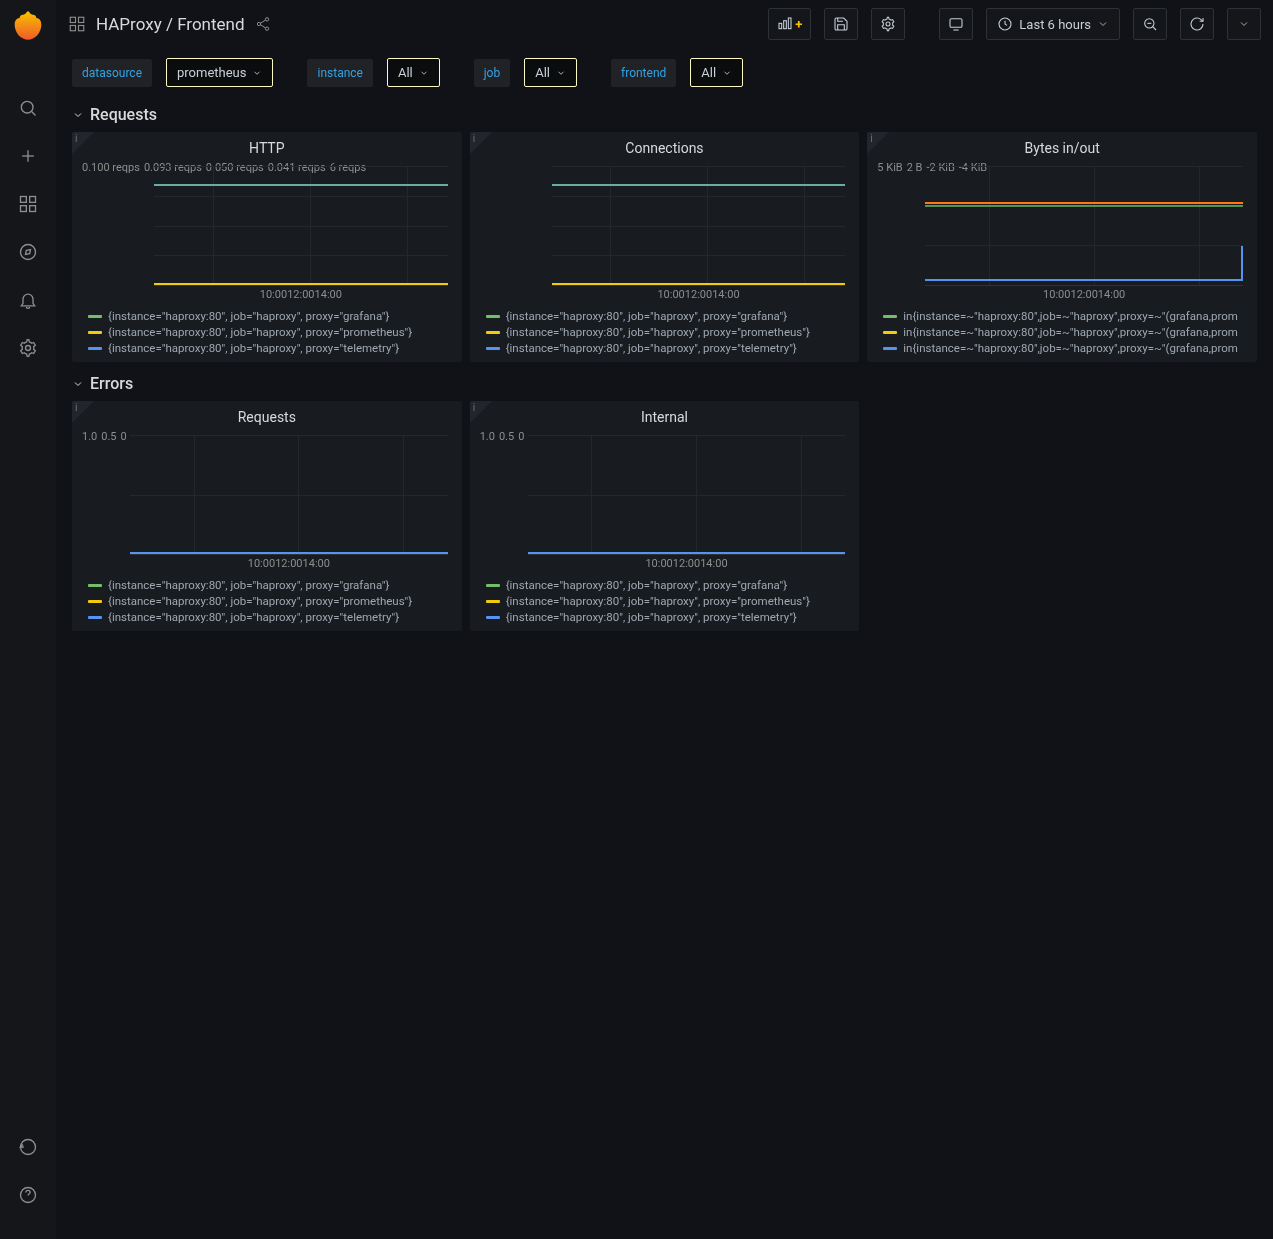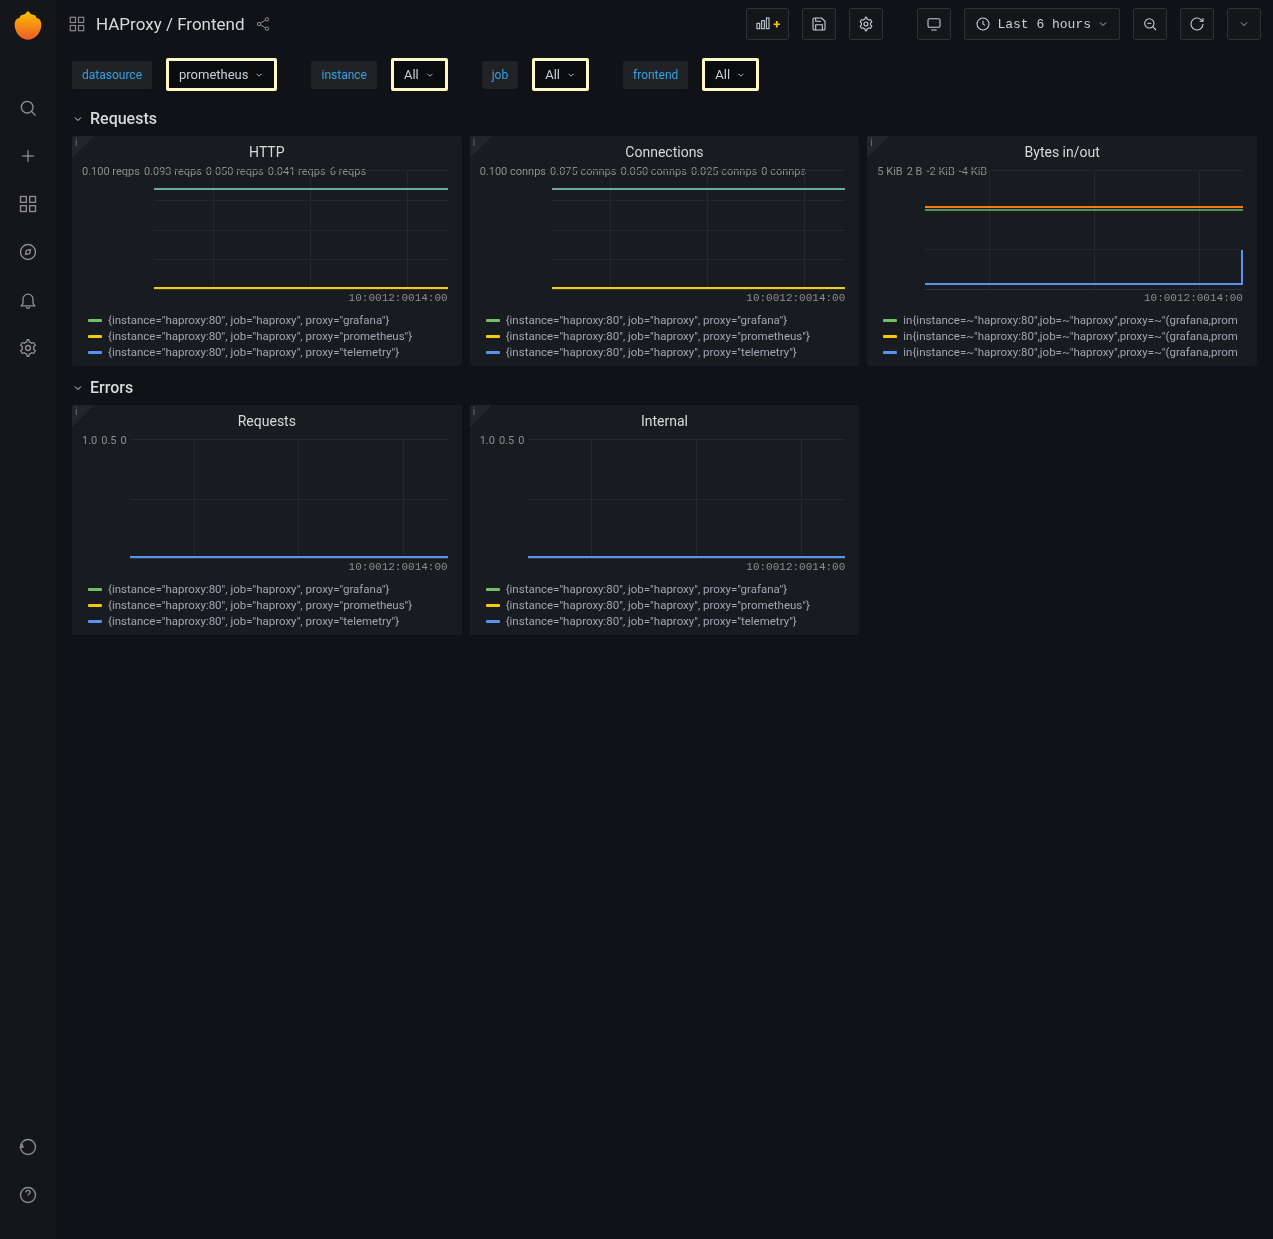--- a/index.html
+++ b/index.html
@@ -66,39 +66,39 @@
     background: #141619;
     border: 1px solid #2c3235;
     border-radius: 2px;
     display: flex; align-items: center; justify-content: center;
     color: #c7d0d9;
     cursor: pointer;
     gap: 6px;
     font-size: 13px;
   }
   .tbtn svg { width: 16px; height: 16px; stroke: currentColor; fill: none; stroke-width: 1.6; }
-  .timerange { padding: 12px 10px; font-family: Liberation Mono, monospace; }
+  .timerange { padding: 12px 10px; }
   
   .varbar {
     display: flex;
     align-items: center;
     gap: 14px;
     padding: 10px 16px 12px;
   }
   .var-label {
     background: #202226;
     color: #33a2e5;
     font-size: 12px;
     padding: 7px 10px;
     border-radius: 2px;
     cursor: pointer;
   }
   .var-select {
     background: #0b0c0e;
-    border: 3px solid #fef9c3;
+    border: 1px solid #fef9c3;
     color: #c7d0d9;
     font-size: 13px;
     padding: 6px 10px;
     border-radius: 2px;
     display: flex; align-items: center; gap: 6px;
     cursor: pointer;
   }
   .var-select svg { width: 10px; height: 10px; stroke: currentColor; fill: none; stroke-width: 2; }
   
   .dashbody {
@@ -165,22 +165,22 @@
   .plot {
     position: absolute; left: 72px; right: 4px; top: 4px; bottom: 18px;
     border-bottom: 1px solid #2c3235;
   }
   .plot.narrow-left { left: 48px; }
   .plot .gridline { position:absolute; left:0; right:0; border-top:1px solid #24282c; }
   .plot .vgrid { position:absolute; top:0; bottom:0; border-left:1px solid #24282c; }
   .plot .series-line { position:absolute; left:0; right:0; height:2px; }
   .xaxis {
     position:absolute; left:72px; right:4px; bottom:0; height:16px;
-    display:flex; justify-content:flex-end;
-    font-size:11px; color:#8e8e8e;font-family:Liberation Mono, monospace;
+    display:flex; justify-content:center;
+    font-size:11px; color:#8e8e8e;
   }
   .xaxis.narrow-left { left:48px; }
   .legend {
     font-size: 11.5px; color: #9fa7b3; padding: 4px 6px 0;
     overflow: hidden;
     max-height: 52px;
   }
   .legend .lg-row { display:flex; align-items:center; gap:6px; padding:1px 0; white-space:nowrap;}
   .legend .swatch { width:14px; height:3px; display:inline-block; border-radius:1px; }
 </style>
@@ -425,27 +425,20 @@
           </div>
         </div>
       </div>
 
       <div class="panel">
         <div class="corner"></div>
           <div class="corner-i">i</div>
         <div class="panel-title">Connections</div>
         <div class="panel-body">
           <div class="chart-area">
-            <div class="yaxis">
-              <span>0.100 connps</span>
-              <span>0.075 connps</span>
-              <span>0.050 connps</span>
-              <span>0.025 connps</span>
-              <span>0 connps</span>
-            </div>
             <div class="plot">
               <div class="gridline" style="top:0%"></div>
               <div class="gridline" style="top:25%"></div>
               <div class="gridline" style="top:50%"></div>
               <div class="gridline" style="top:75%"></div>
               <div class="vgrid" style="left:20%"></div>
               <div class="vgrid" style="left:53%"></div>
               <div class="vgrid" style="left:86%"></div>
               <div class="series-line" style="bottom:83%;background:#5794f2"></div>
               <div class="series-line" style="bottom:83%;background:#73bf69;opacity:.6"></div>

